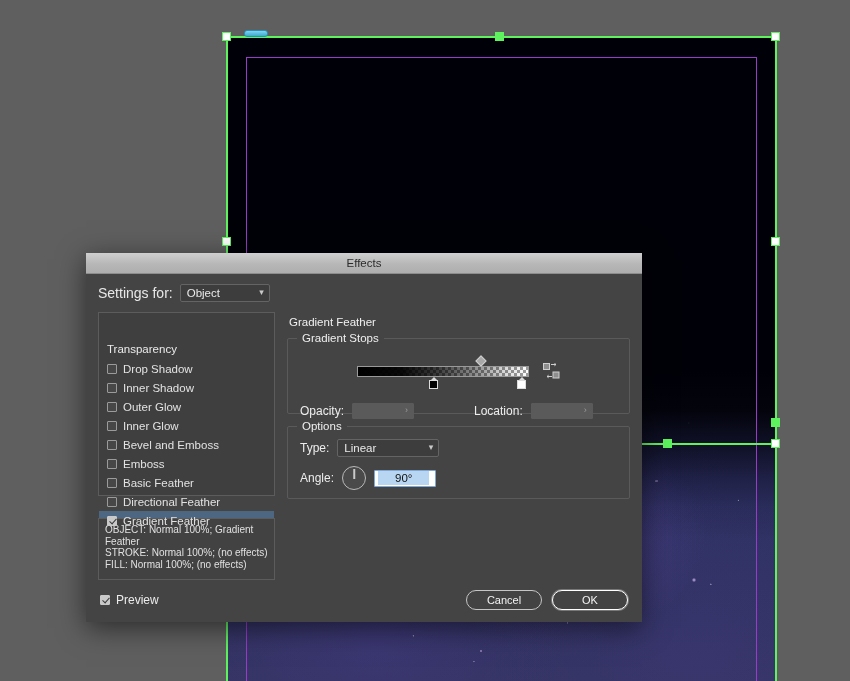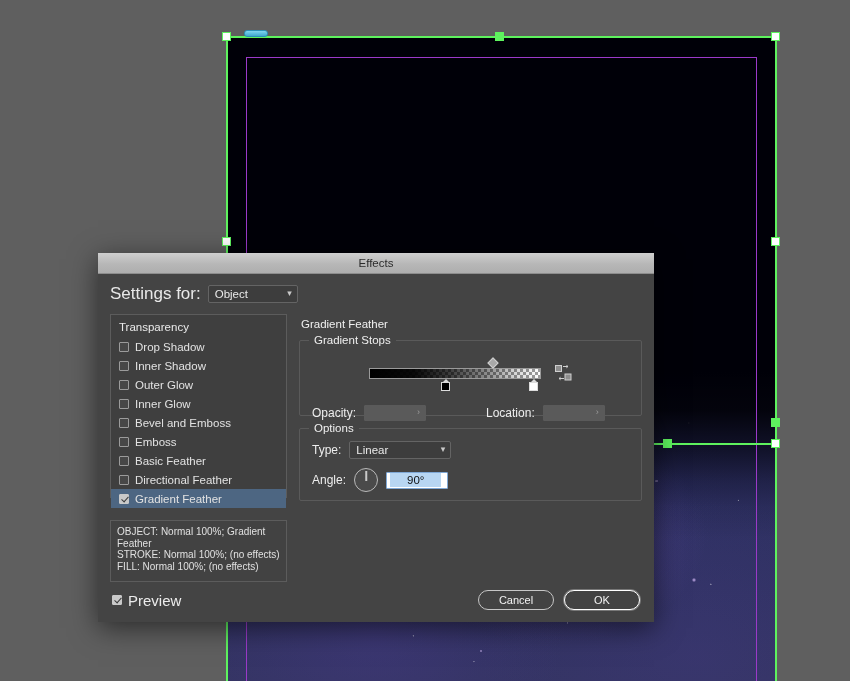--- a/index.html
+++ b/index.html
@@ -111,21 +111,21 @@
     width: 24px; height: 7px;
     border-radius: 3px;
     background: linear-gradient(180deg,#7fd4ef,#3fa9cf);
     border: 1px solid #2b8fb5;
     box-sizing: border-box;
   }
 
   
   #effects-dialog {
     position: absolute;
-    left: 98px;
+    left: 86px;
     top: 253px;
     width: 556px;
     height: 369px;
     background: #444444;
     box-shadow: 0 6px 26px rgba(0,0,0,.55);
     box-sizing: border-box;
     color: #e6e6e6;
     font-size: 11.5px;
   }
   #title-bar {
@@ -140,21 +140,21 @@
     font-weight: normal;
   }
   #dialog-body { padding: 10px 12px 0 12px; }
 
   .settings-row {
     display: flex;
     align-items: center;
     gap: 7px;
     margin-bottom: 10px;
   }
-  .settings-label { color: #e8e8e8; font-size: 17px; }
+  .settings-label { color: #e8e8e8; font-size: 14px; }
 
   select.id-select, .id-select {
     appearance: none;
     -webkit-appearance: none;
     background: #3d3d3d;
     color: #e9e9e9;
     border: 1px solid #646464;
     border-radius: 2px;
     font-family: "Liberation Sans", sans-serif;
     font-size: 11.5px;
@@ -182,20 +182,21 @@
     border: 1px solid #5c5c5c;
     box-sizing: border-box;
     padding: 4px 0 3px 0;
     height: 184px;
   }
   .list-header {
     font-size: 11.5px;
     color: #eaeaea;
     padding: 2px 8px 4px 8px;
     font-weight: normal;
+    margin-top: 24px;
   }
   .list-item {
     display: flex;
     align-items: center;
     gap: 6px;
     padding: 2px 8px;
     height: 15px;
     color: #e2e2e2;
     font-size: 11.5px;
     cursor: default;
@@ -387,21 +388,21 @@
     height: 44px;
     display: flex;
     align-items: center;
     padding: 0 14px;
     box-sizing: border-box;
   }
   #preview-toggle {
     display: flex;
     align-items: center;
     gap: 6px;
-    font-size: 15px;
+    font-size: 12px;
     color: #ececec;
     cursor: default;
   }
   #footer-buttons { margin-left: auto; display: flex; gap: 10px; }
   .btn {
     min-width: 76px;
     height: 20px;
     border-radius: 11px;
     background: #434343;
     border: 1.5px solid #c6c6c6;

